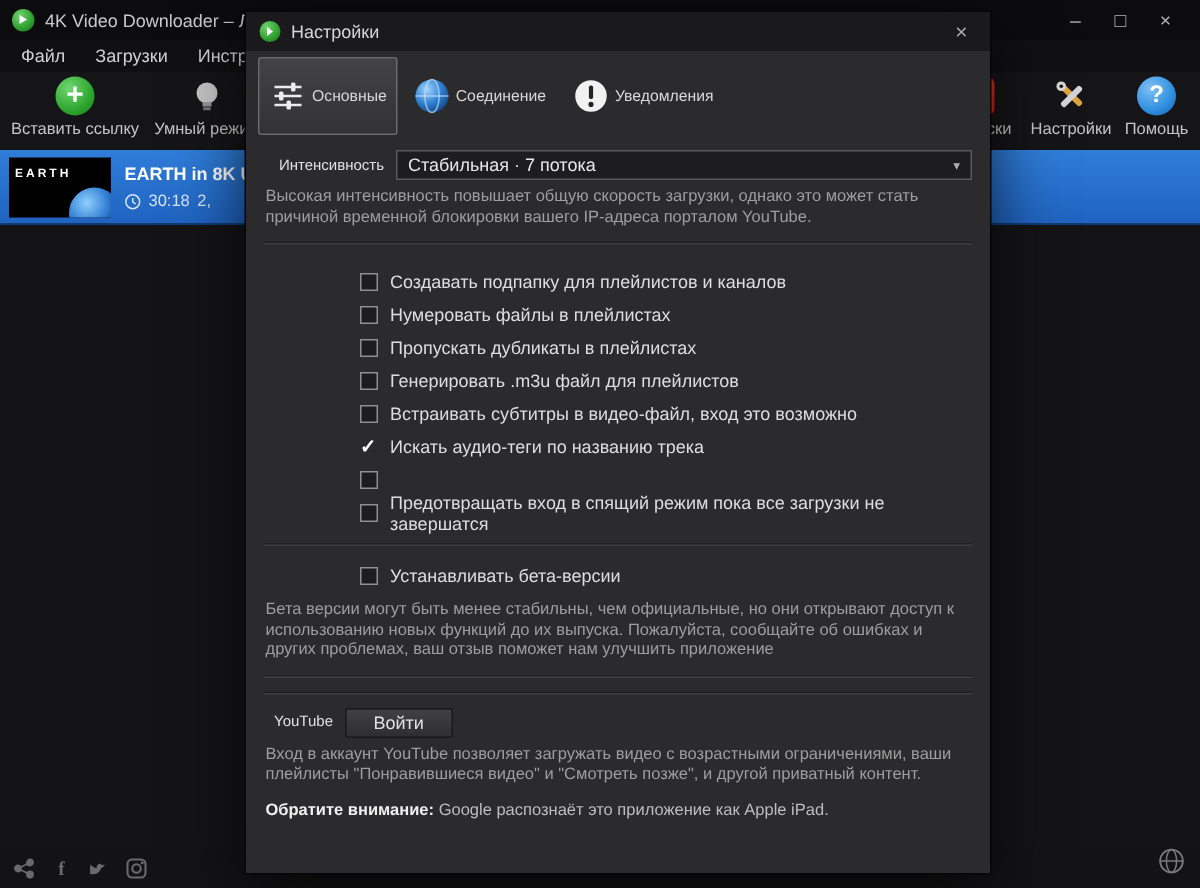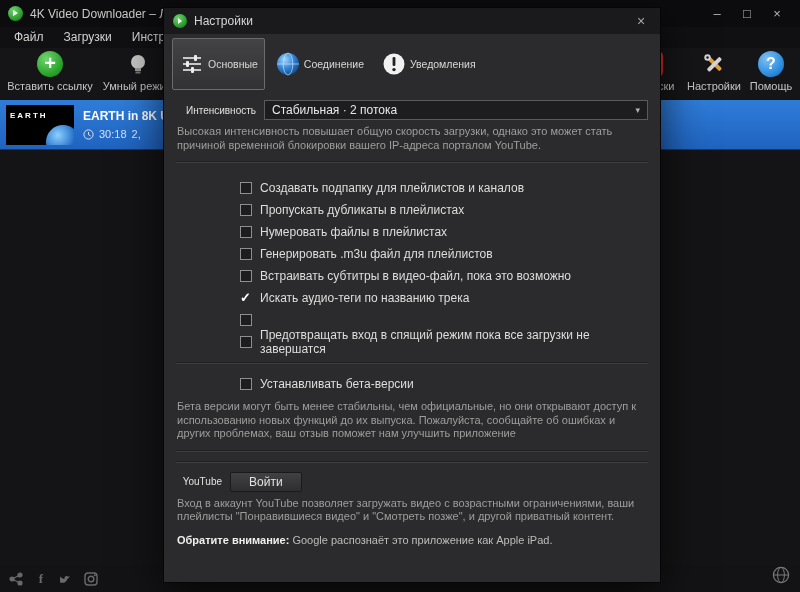--- a/index.html
+++ b/index.html
@@ -268,48 +268,48 @@
       </span>
       <span class="tablabel">Уведомления</span>
     </div>
   </div>
 
   <div class="dcontent">
 
     <div class="form-row">
       <span class="flabel w-int">Интенсивность</span>
       <div class="dropdown">
-        <span>Стабильная · 2 потока</span>
+        <span>Стабильная · 7 потока</span>
         <span class="dd-arrow"></span>
       </div>
     </div>
     <div class="desc">Высокая интенсивность повышает общую скорость загрузки, однако это может стать причиной временной блокировки вашего IP-адреса порталом YouTube.</div>
 
     <div class="sep"></div>
 
     <div class="cbgroup">
       <label class="cbrow">
         <span class="cb"></span>
         <span>Создавать подпапку для плейлистов и каналов</span>
       </label>
       <label class="cbrow">
         <span class="cb"></span>
+        <span>Нумеровать файлы в плейлистах</span>
+      </label>
+      <label class="cbrow">
+        <span class="cb"></span>
         <span>Пропускать дубликаты в плейлистах</span>
       </label>
       <label class="cbrow">
         <span class="cb"></span>
-        <span>Нумеровать файлы в плейлистах</span>
-      </label>
-      <label class="cbrow">
-        <span class="cb"></span>
         <span>Генерировать .m3u файл для плейлистов</span>
       </label>
       <label class="cbrow">
         <span class="cb"></span>
-        <span>Встраивать субтитры в видео-файл, пока это возможно</span>
+        <span>Встраивать субтитры в видео-файл, вход это возможно</span>
       </label>
       <label class="cbrow">
         <span class="cb checked"></span>
         <span>Искать аудио-теги по названию трека</span>
       </label>
       <label class="cbrow">
         <span class="cb"></span>
       </label>
       <label class="cbrow">
         <span class="cb"></span>

